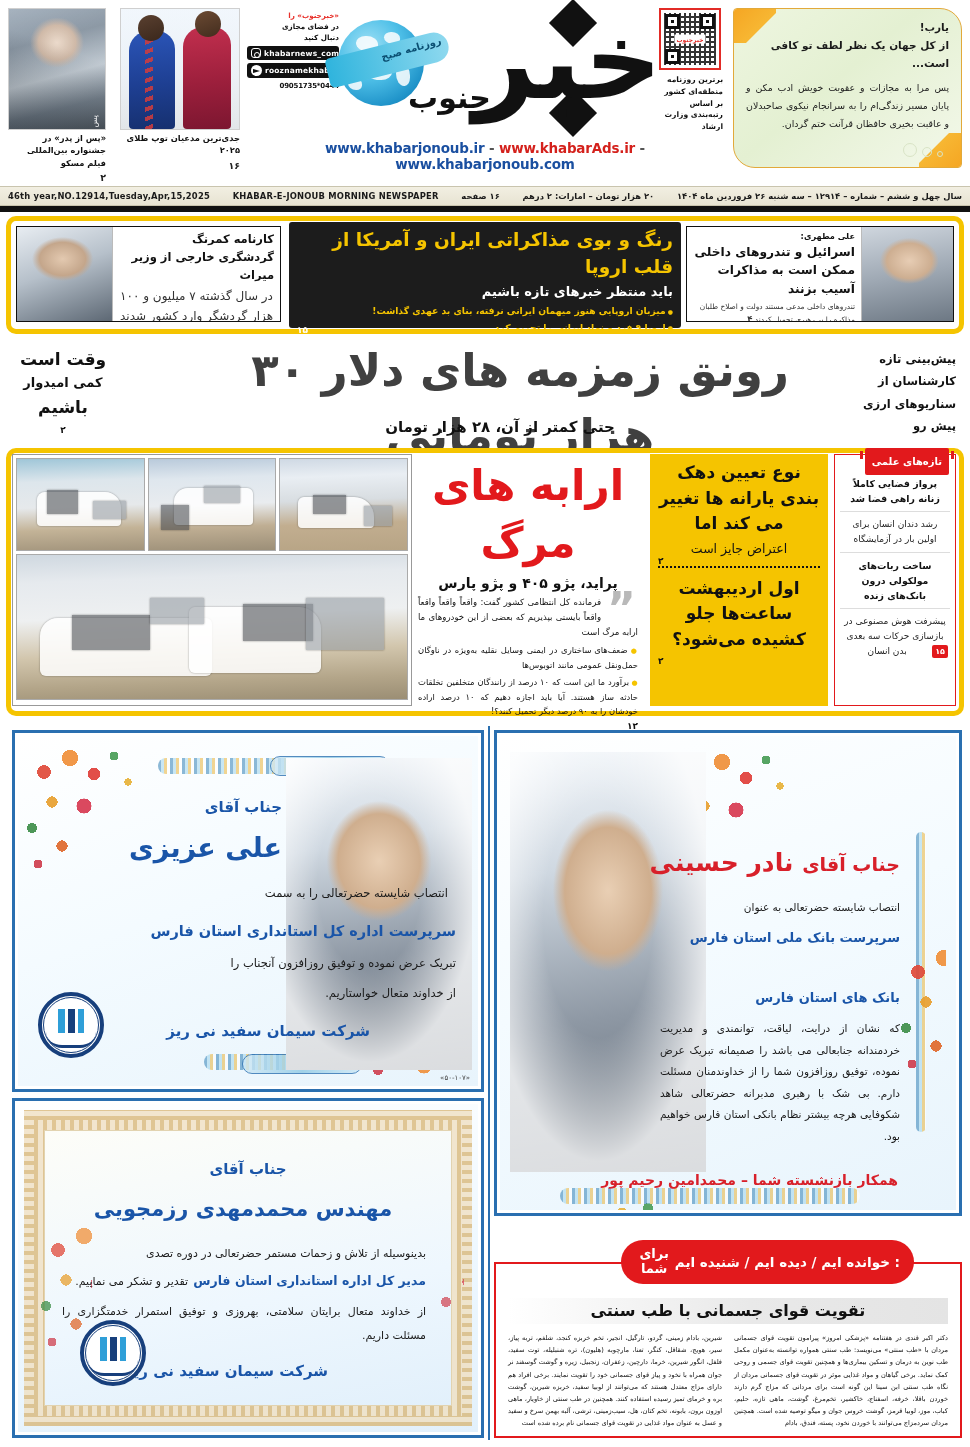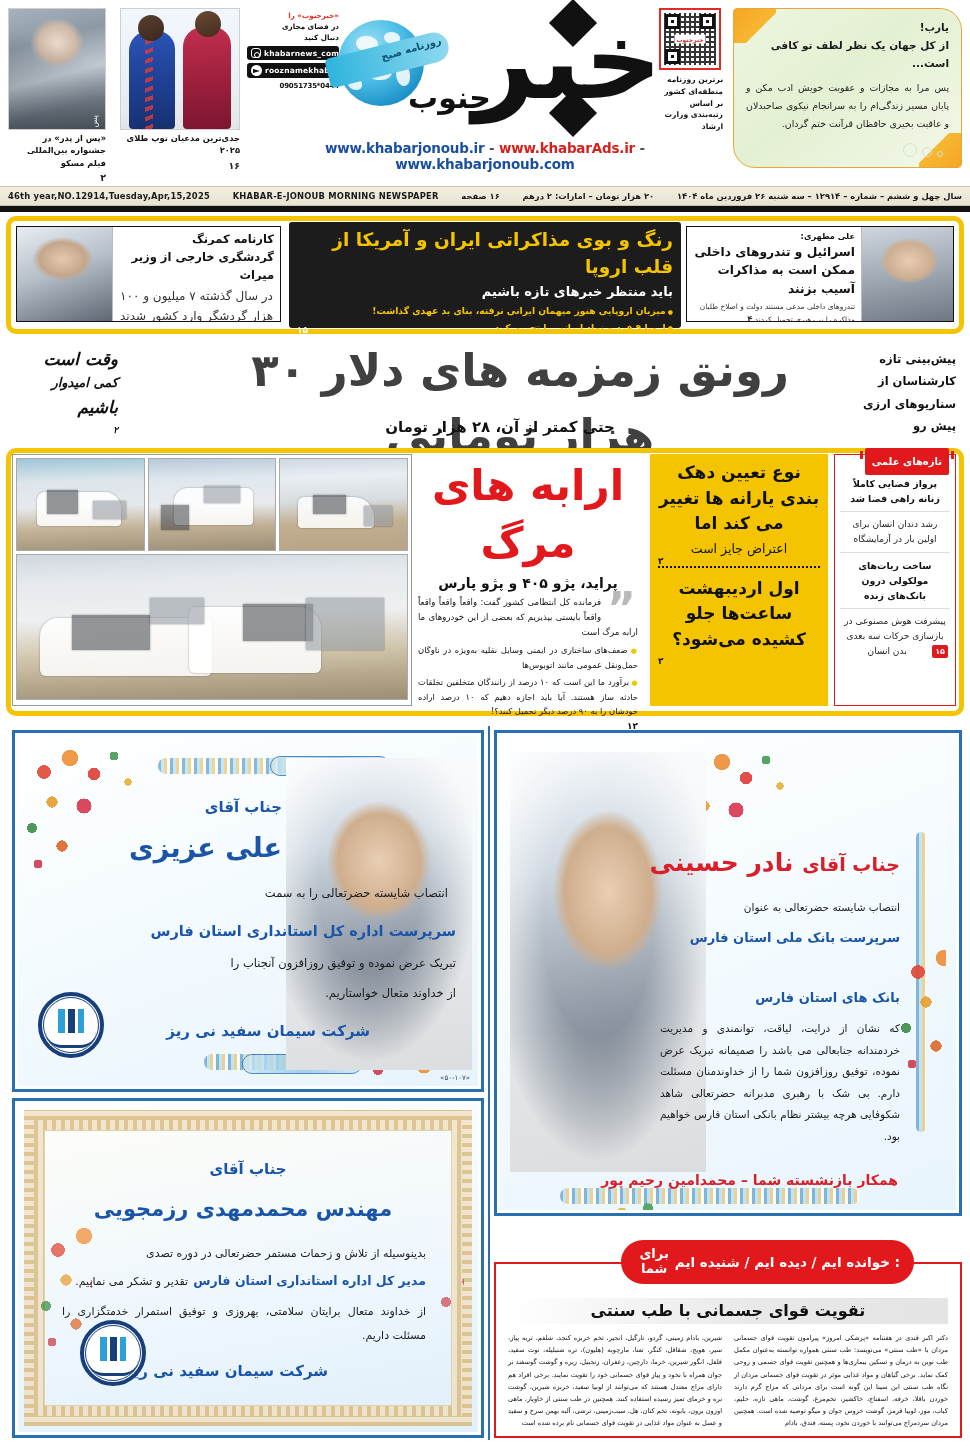--- a/index.html
+++ b/index.html
@@ -220,22 +220,22 @@
   }
   .mh-title {
     position:absolute; right:130px; top:-2px; width:640px; text-align:center;
     font-size:45px; font-weight:700; color:#404040; line-height:1.45; letter-spacing:-1px;
   }
   .mh-sub {
     position:absolute; right:210px; top:78px; width:520px; text-align:center;
     font-size:15px; font-weight:700; color:#111;
   }
   .mh-left {
-    position:absolute; left:8px; top:6px; width:110px; text-align:right;
-    font-size:17px; font-weight:700; color:#111; line-height:1.6;font-style:italic;
+    position:absolute; left:8px; top:6px; width:110px; text-align:center;
+    font-size:17px; font-weight:700; color:#111; line-height:1.6;
   }
   .mh-left .small { font-size:13px; }
   .mh-left .pgn { font-size:9px; display:block; margin-top:2px; }
 
   
   .row2 { position:absolute; left:6px; top:448px; width:958px; height:268px; }
   .row2 .yellow-frame { position:absolute; inset:0; border:5px solid #f5c400; border-radius:10px; background:#fff; }
 
   .sci {
     position:absolute; right:8px; top:6px; width:122px; height:252px;

